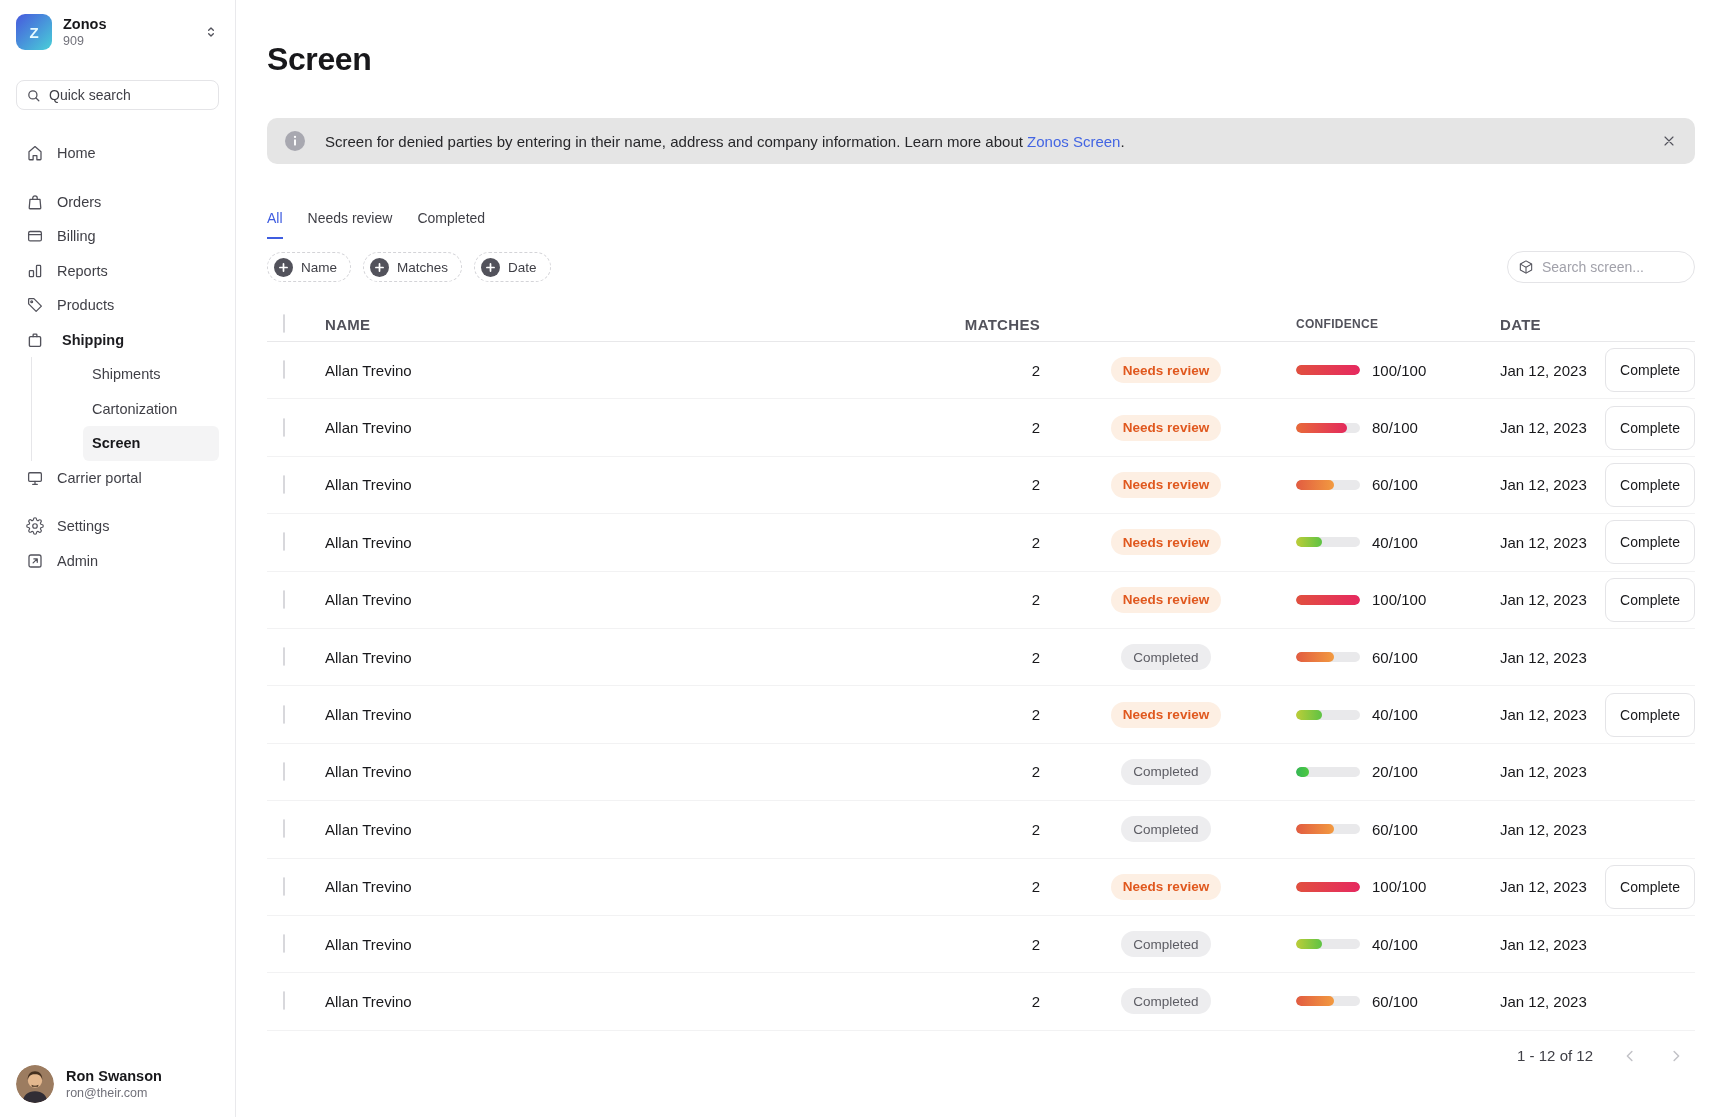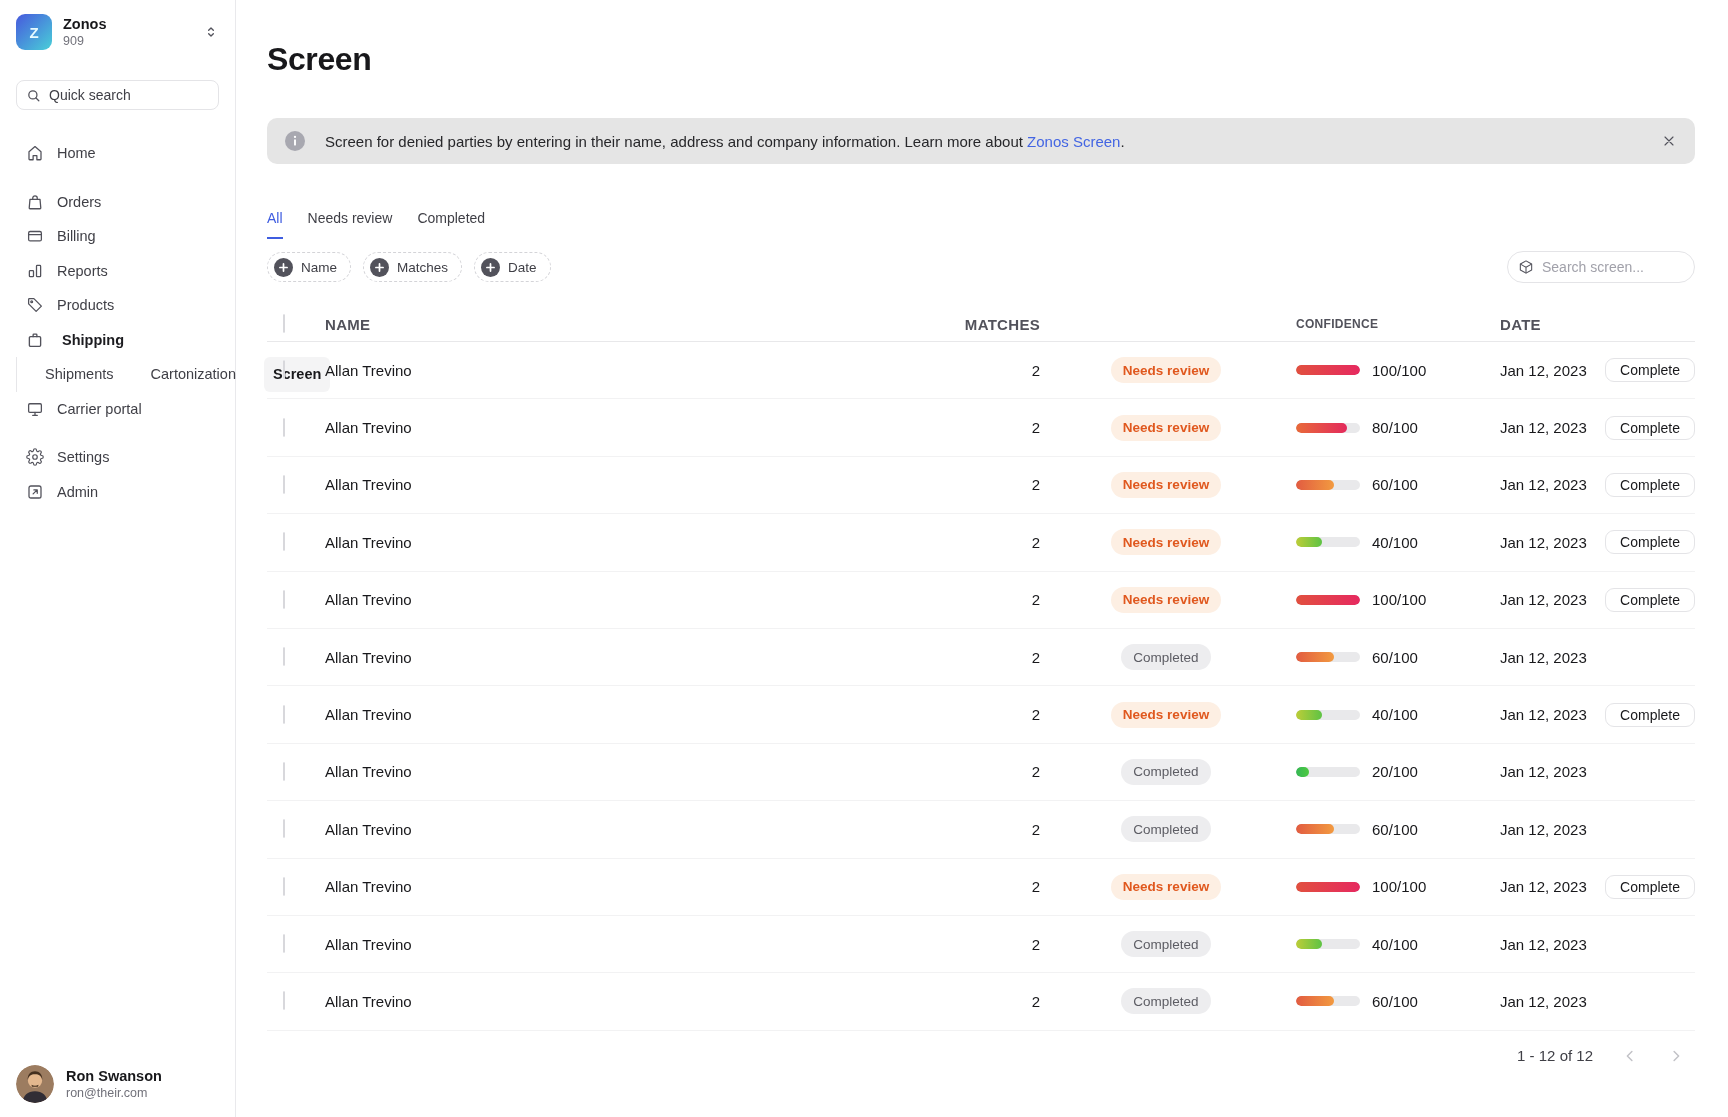--- a/index.html
+++ b/index.html
@@ -43,21 +43,21 @@
 
   nav { margin-top: 26px; display: flex; flex-direction: column; }
   .nav-item {
     display: flex; align-items: center; gap: 13px;
     height: 34.5px; padding: 0 10px; border-radius: 6px;
     font-size: 14.5px; color: #3f3f46; cursor: pointer; white-space: nowrap;
   }
   .nav-item svg { color: #52525b; flex: none; }
   .nav-item.section { font-weight: 700; color: #1c1c20; gap: 18px; }
   .nav-gap { height: 14px; }
-  .sub { border-left: 1px solid #e6e6e9; display: flex; flex-direction: row; }
+  .sub { margin-left: 15px; border-left: 1px solid #e6e6e9; display: flex; flex-direction: column; padding-left: 32px; }
   .sub .nav-item { margin-left: 19px; padding: 0 9px; }
   .sub .nav-item.active { background: #f4f4f5; font-weight: 700; color: #18181b; }
 
   .user { margin-top: auto; display: flex; align-items: center; gap: 12px; cursor: pointer; }
   .avatar { width: 38px; height: 38px; border-radius: 50%; flex: none; overflow: hidden; }
   .user-name { font-size: 14.5px; font-weight: 700; white-space: nowrap; }
   .user-email { font-size: 12.5px; color: #71717a; margin-top: 2px; white-space: nowrap; }
 
   
   main { flex: 1; display: flex; flex-direction: column; padding: 0 33px 0 31px; min-width: 0; }
@@ -127,21 +127,21 @@
   }
   .badge.needs_review { background: #fdefe3; color: #e0581e; font-weight: 600; }
   .badge.completed { background: #ededef; color: #5d5d64; font-weight: 500; }
   .c-confidence { width: 208px; display: flex; align-items: center; gap: 12px; padding-left: 4px; }
   .bar { width: 64px; height: 10px; border-radius: 5px; background: #e9e9eb; overflow: hidden; flex: none; }
   .bar-fill { height: 100%; border-radius: 5px; }
   .score { font-size: 15px; white-space: nowrap; }
   .c-date { width: 100px; font-size: 15px; white-space: nowrap; }
   .c-action { width: 95px; display: flex; justify-content: flex-end; }
   .btn-complete {
-    height: 24px; padding: 0 14px; background: #fff;
+    height: 44px; padding: 0 14px; background: #fff;
     border: 1px solid #e4e4e7; border-radius: 9px;
     font-family: inherit; font-size: 14px; font-weight: 500; color: #18181b; cursor: pointer;
   }
 
   .pagination { margin-top: 16px; display: flex; align-items: center; justify-content: flex-end; padding-right: 10px; }
   .page-label { font-size: 15px; color: #3f3f46; }
   .page-btn { margin-left: 28px; color: #c2c2c7; cursor: pointer; }
 </style>
 </head>
 <body>

